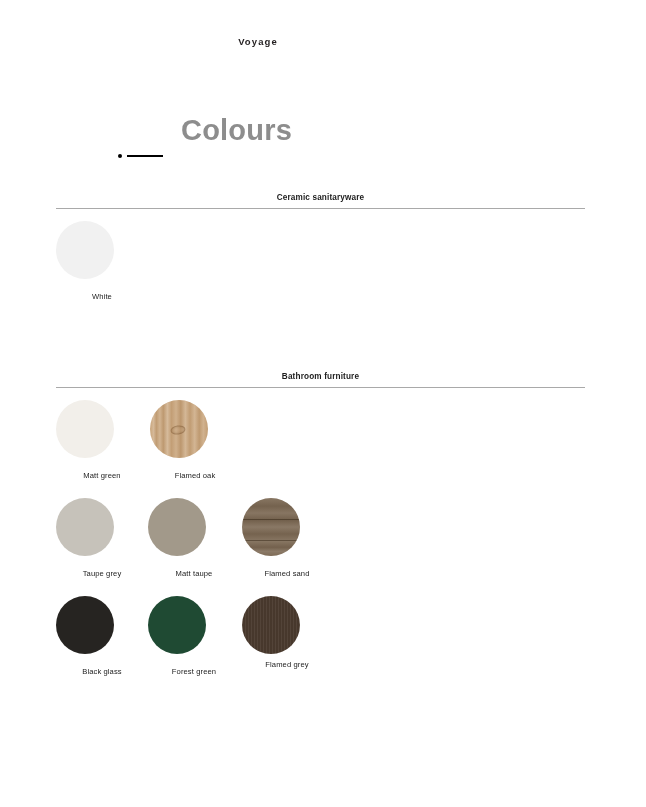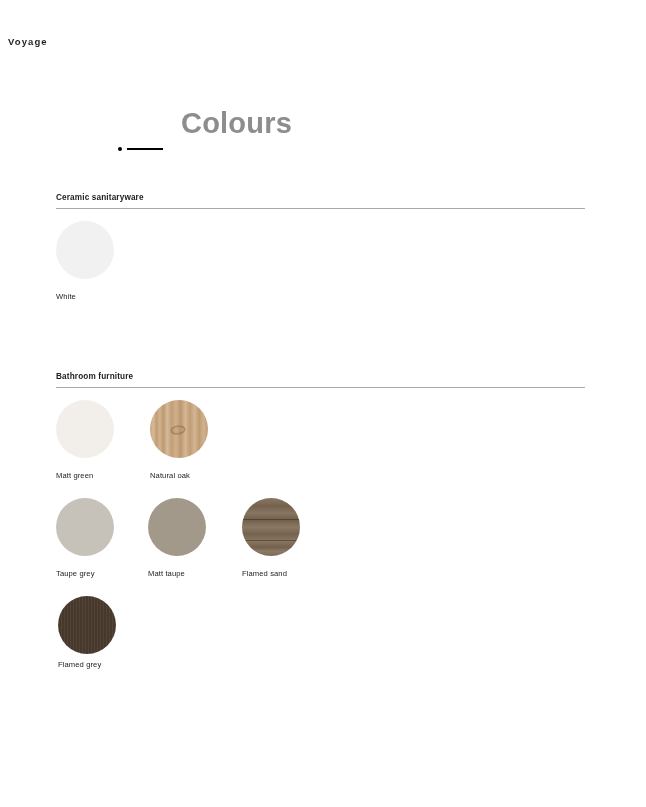--- a/index.html
+++ b/index.html
@@ -13,32 +13,33 @@
     font-family: "Liberation Sans", sans-serif;
     color: #1a1a1a;
     position: relative;
     overflow: hidden;
   }
 
   
   .brand {
     position: absolute;
     top: 36px;
-    left: 8px;
+    left: 0;
     width: 516px;
+    text-align: center;
     font-size: 9.5px;
     font-weight: bold;
     letter-spacing: 1.1px;
     color: #231f20;
   }
 
   
   .title-block {
     position: absolute;
-    top: 106px;
+    top: 113px;
     left: 58px;
     width: 540px;
     height: 60px;
   }
   .page-title {
     position: absolute;
     left: 123px;
     top: 0;
     font-size: 29px;
     font-weight: bold;
@@ -64,20 +65,21 @@
     height: 2px;
     background: #000000;
     margin-left: 5px;
   }
 
   
   .section {
     position: absolute;
     left: 56px;
     width: 529px;
+    text-align: center;
   }
   .section-head {
     font-size: 8.2px;
     font-weight: bold;
     color: #1c1c1c;
     letter-spacing: 0.15px;
     padding-bottom: 6px;
   }
   .section-rule {
     height: 1px;
@@ -226,21 +228,21 @@
       <div class="swatch-row row-a">
         <div class="swatch-cell col2">
           <div class="swatch-disc" style="background: rgb(242, 239, 234);"></div>
           <div class="swatch-label">Matt green</div>
         </div>
         <div class="swatch-cell col3">
           <div class="swatch-disc" style="background: rgb(201, 165, 124);">
             <div class="grain-v"></div>
             <div class="grain-knot"></div>
           </div>
-          <div class="swatch-label">Natural oak</div>
+          <div class="swatch-label">Flamed oak</div>
         </div>
       </div>
       <div class="swatch-row row-b">
         <div class="swatch-cell col1">
           <div class="swatch-disc" style="background: rgb(198, 194, 186);"></div>
           <div class="swatch-label">Taupe grey</div>
         </div>
         <div class="swatch-cell col2">
           <div class="swatch-disc" style="background: rgb(162, 153, 138);"></div>
           <div class="swatch-label">Matt taupe</div>
@@ -248,20 +250,28 @@
         <div class="swatch-cell col3">
           <div class="swatch-disc" style="background: rgb(126, 107, 86);">
             <div class="grain-h"></div>
             <div class="plank-seam s1"></div>
             <div class="plank-seam s2"></div>
           </div>
           <div class="swatch-label">Flamed sand</div>
         </div>
       </div>
       <div class="swatch-row row-c">
+        <div class="swatch-cell col1">
+          <div class="swatch-disc" style="background: rgb(38, 36, 33);"></div>
+          <div class="swatch-label">Black glass</div>
+        </div>
+        <div class="swatch-cell col2">
+          <div class="swatch-disc" style="background: rgb(31, 74, 51);"></div>
+          <div class="swatch-label">Forest green</div>
+        </div>
         <div class="swatch-cell col3">
           <div class="swatch-disc" style="background: rgb(74, 58, 46);">
             <div class="grain-fine"></div>
           </div>
           <div class="swatch-label">Flamed grey</div>
         </div>
       </div>
     </div>
 </div>
 

